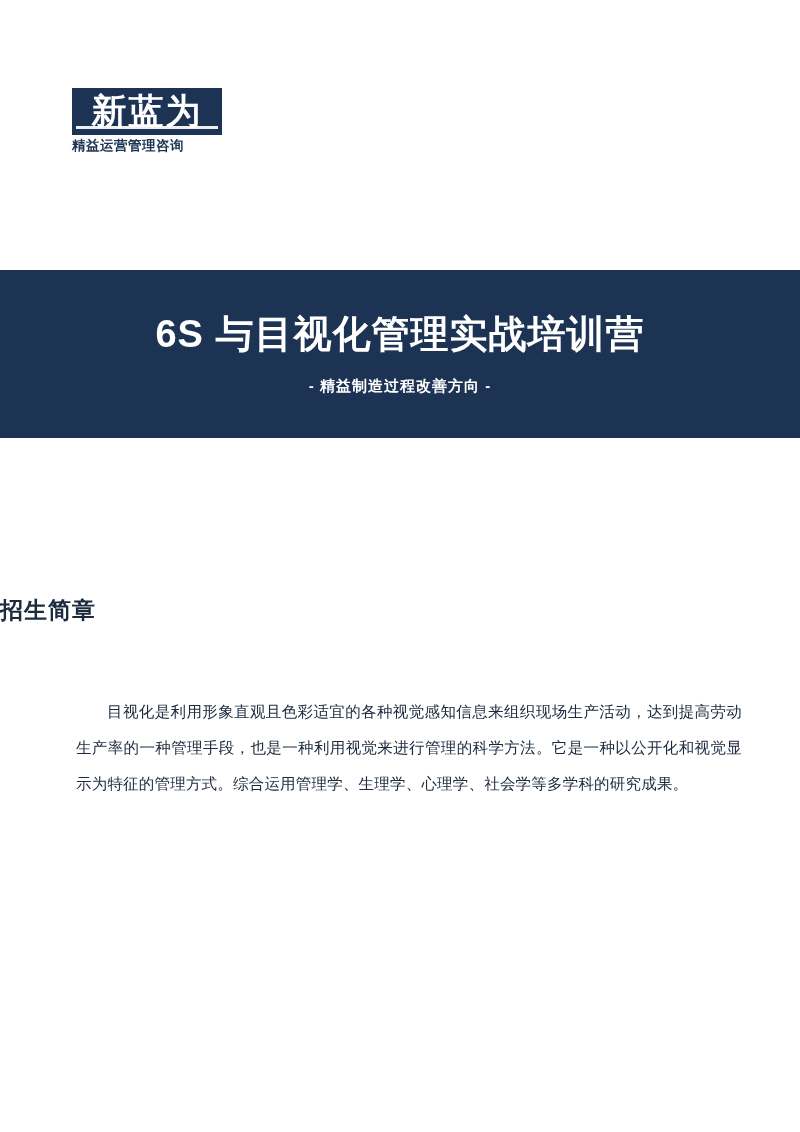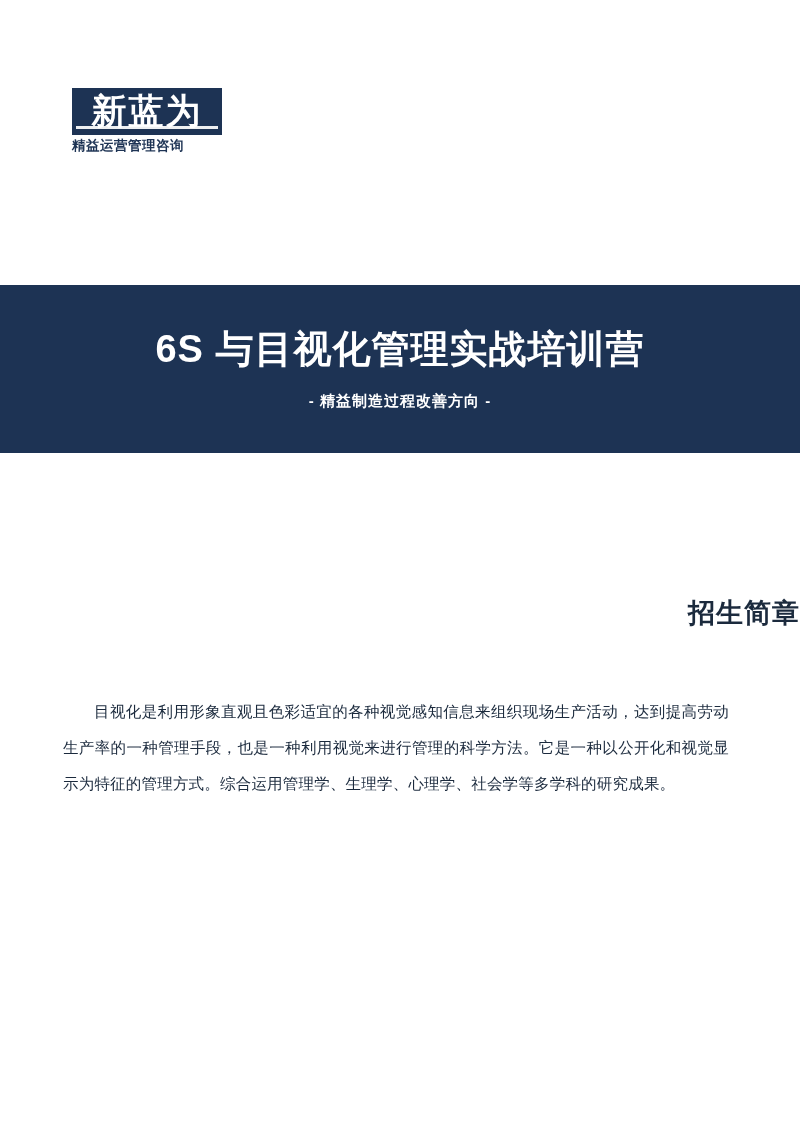--- a/index.html
+++ b/index.html
@@ -58,21 +58,21 @@
     font-weight: bold;
     letter-spacing: 0.5px;
     margin-top: 3px;
     line-height: 1.25;
   }
 
   
   .title-band {
     position: absolute;
     left: 0;
-    top: 285px;
+    top: 270px;
     width: 800px;
     height: 168px;
     background: #1d3354;
     display: flex;
     flex-direction: column;
     align-items: center;
     justify-content: center;
   }
   .title-main {
     color: #ffffff;
@@ -90,30 +90,30 @@
     margin-top: 20px;
     text-align: center;
   }
 
   
   .section-heading {
     position: absolute;
     left: 0;
     top: 595px;
     width: 800px;
-    text-align: right;
-    font-size: 27px;
+    text-align: left;
+    font-size: 23px;
     font-weight: bold;
     color: #1b2a3d;
     letter-spacing: 1px;
   }
 
   .body-text {
     position: absolute;
-    left: 63px;
+    left: 76px;
     top: 678px;
     width: 666px;
     font-size: 15.5px;
     line-height: 2.35;
     color: #1b2a3d;
     text-align: justify;
     text-indent: 2em;
     letter-spacing: 0.2px;
   }
 </style>

